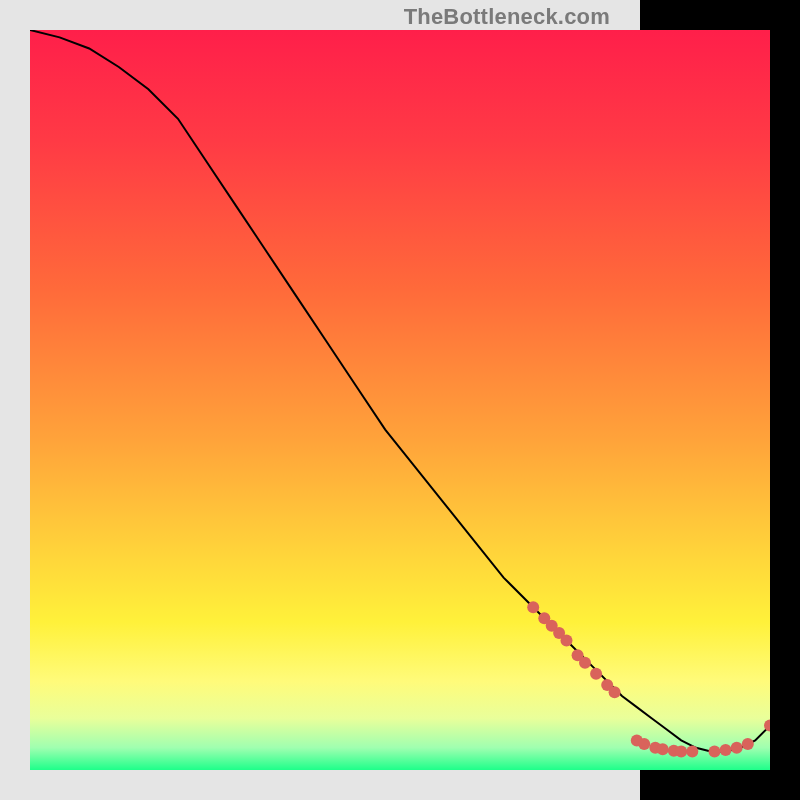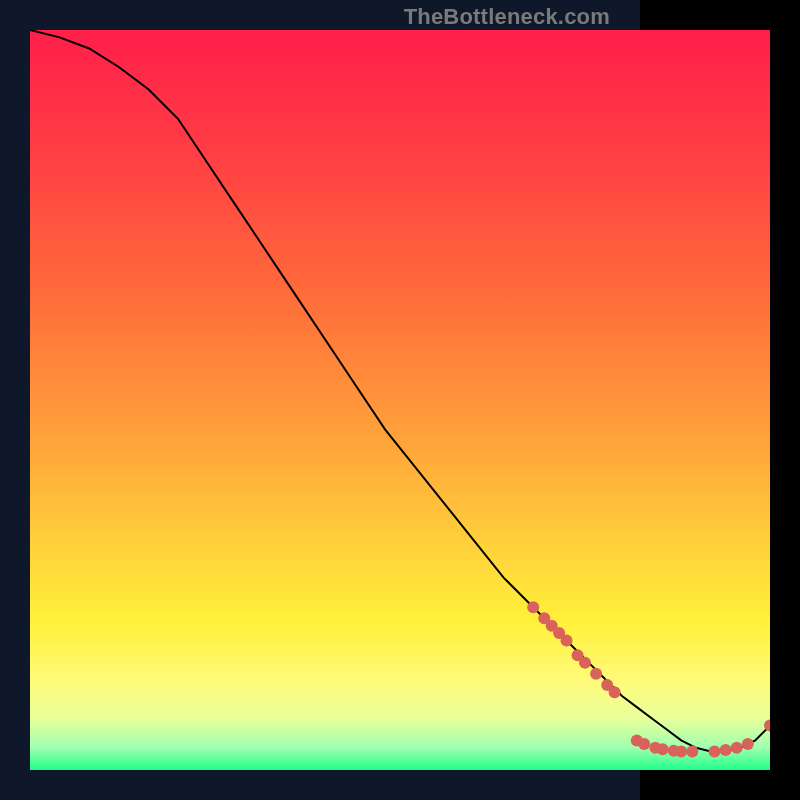--- a/index.html
+++ b/index.html
@@ -8,21 +8,21 @@
     width: 800px;
     height: 800px;
     background: #000;
     overflow: hidden;
     font-family: Arial, Helvetica, sans-serif;
   }
   .stage {
     position: relative;
     width: 640px;
     height: 800px;
-    background: #0f172a;
+    background: #e5e5e5;
   }
   
   .plot {
     position: absolute;
     left: 30px;
     top: 30px;
     width: 740px;
     height: 740px;
   }
   .plot svg {

